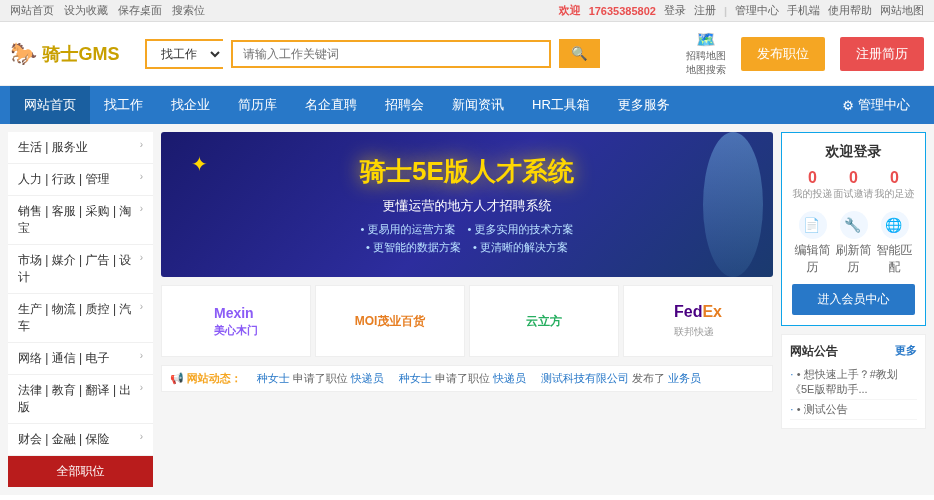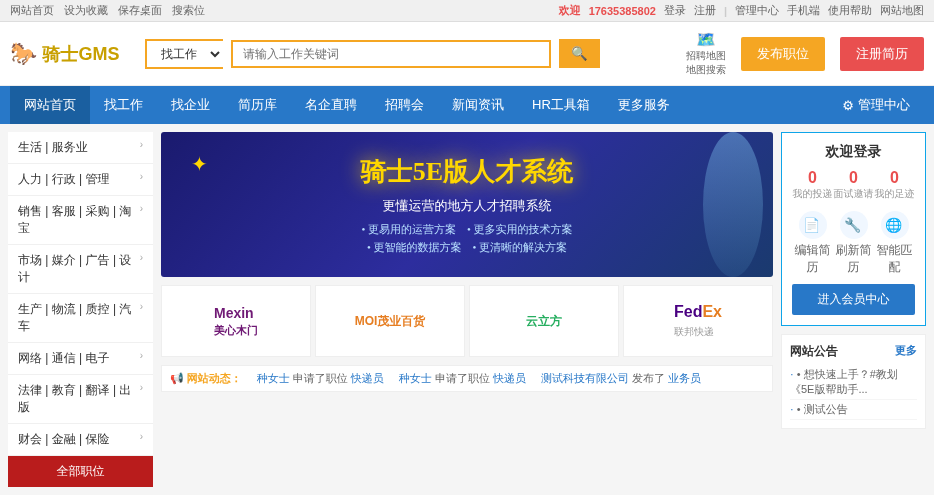--- a/index.html
+++ b/index.html
@@ -45,21 +45,21 @@
     .center { flex: 1; display: flex; flex-direction: column; gap: 8px; }
     .banner { background: linear-gradient(135deg, #1a1a6e 0%, #2d2d9e 50%, #1a3a6e 100%); height: 145px; border-radius: 3px; display: flex; align-items: center; justify-content: center; overflow: hidden; position: relative; }
     .banner-text { color: #ffd700; font-size: 26px; font-weight: bold; text-align: center; text-shadow: 0 0 20px rgba(255,215,0,0.8); }
     .banner-subtitle { color: white; font-size: 13px; margin-top: 8px; }
     .banner-features { color: #b8e0ff; font-size: 11px; margin-top: 5px; }
     .banner-star { position: absolute; top: 20px; left: 30px; color: #ffd700; font-size: 20px; }
     
     .logos-row { display: grid; grid-template-columns: repeat(4, 1fr); gap: 4px; }
     .logo-card { background: #fff; height: 72px; display: flex; flex-direction: column; align-items: center; justify-content: center; cursor: pointer; border: 1px solid #eee; }
     .logo-card-img { font-size: 18px; font-weight: bold; }
-    .logo-meixing { color: #701a75; font-size: 14px; }
+    .logo-meixing { color: #8b5cf6; font-size: 14px; }
     .logo-yunlida { color: #27ae60; font-size: 13px; }
     .logo-fedex { color: #4a0082; font-size: 16px; font-weight: 900; }
     
     
     .activity-bar { background: #fff; padding: 5px 8px; display: flex; gap: 15px; font-size: 11px; color: #666; border: 1px solid #eee; }
     .activity-bar-title { color: #f5a623; font-weight: bold; display: flex; align-items: center; gap: 3px; }
     .activity-item { color: #666; }
     .activity-item a { color: #2878c8; text-decoration: none; }
     
     
@@ -191,21 +191,21 @@
       <span>财会 | 金融 | 保险</span>
       <span class="arrow">›</span>
     </div>
     <div class="sidebar-all">全部职位</div>
   </div>
 
   <div class="center">
 
     <div class="banner">
       <span class="banner-star">✦</span>
-      <div style="text-align:center; z-index:1;font-family:Liberation Serif, serif;">
+      <div style="text-align:center; z-index:1;">
         <div class="banner-text">骑士5E版人才系统</div>
         <div class="banner-subtitle">更懂运营的地方人才招聘系统</div>
         <div class="banner-features" style="color:#b8e0ff; font-size:11px; margin-top:5px; line-height:18px;">
           • 更易用的运营方案&nbsp;&nbsp;&nbsp;&nbsp;• 更多实用的技术方案<br>
           • 更智能的数据方案&nbsp;&nbsp;&nbsp;&nbsp;• 更清晰的解决方案
         </div>
       </div>
       <div class="decor-right"></div>
     </div>
 

